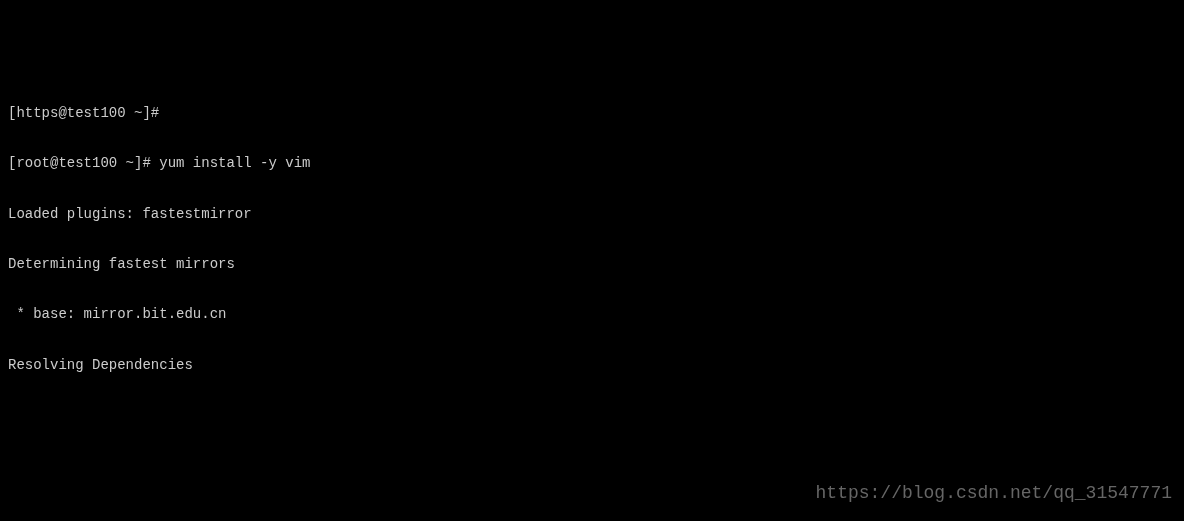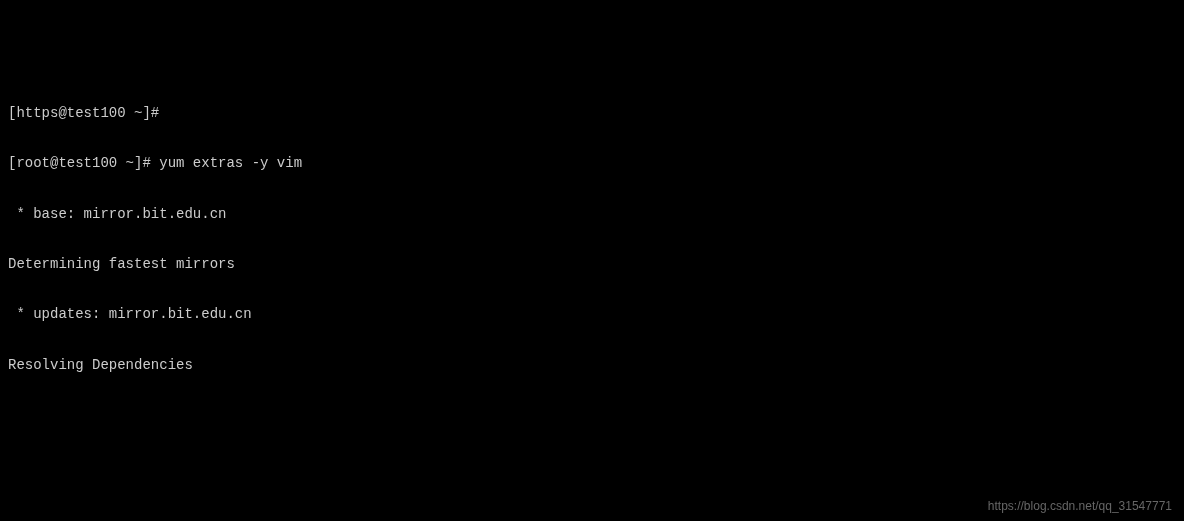--- a/index.html
+++ b/index.html
@@ -22,39 +22,39 @@
     }
     .terminal {
       width: 100%;
       height: 100%;
     }
     .line {
       display: block;
     }
     .watermark {
       position: absolute;
-      bottom: 8px;
+      bottom: 16px;
       right: 12px;
       color: #666666;
-      font-size: 12px;
-      font-family: Liberation Sans, sans-serif;
+      font-size: 18px;
+      font-family: Liberation Mono, monospace;
       white-space: nowrap;
     }
   </style>
 </head>
 <body>
 
 
 
 <div class="terminal">
   <span class="line">[https@test100 ~]#</span>
-  <span class="line">[root@test100 ~]# yum extras -y vim</span>
+  <span class="line">[root@test100 ~]# yum install -y vim</span>
+  <span class="line">Loaded plugins: fastestmirror</span>
+  <span class="line">Determining fastest mirrors</span>
   <span class="line"> * base: mirror.bit.edu.cn</span>
-  <span class="line">Determining fastest mirrors</span>
-  <span class="line"> * updates: mirror.bit.edu.cn</span>
   <span class="line">Resolving Dependencies</span>
   
   
   
   
   
   
   
   
   

